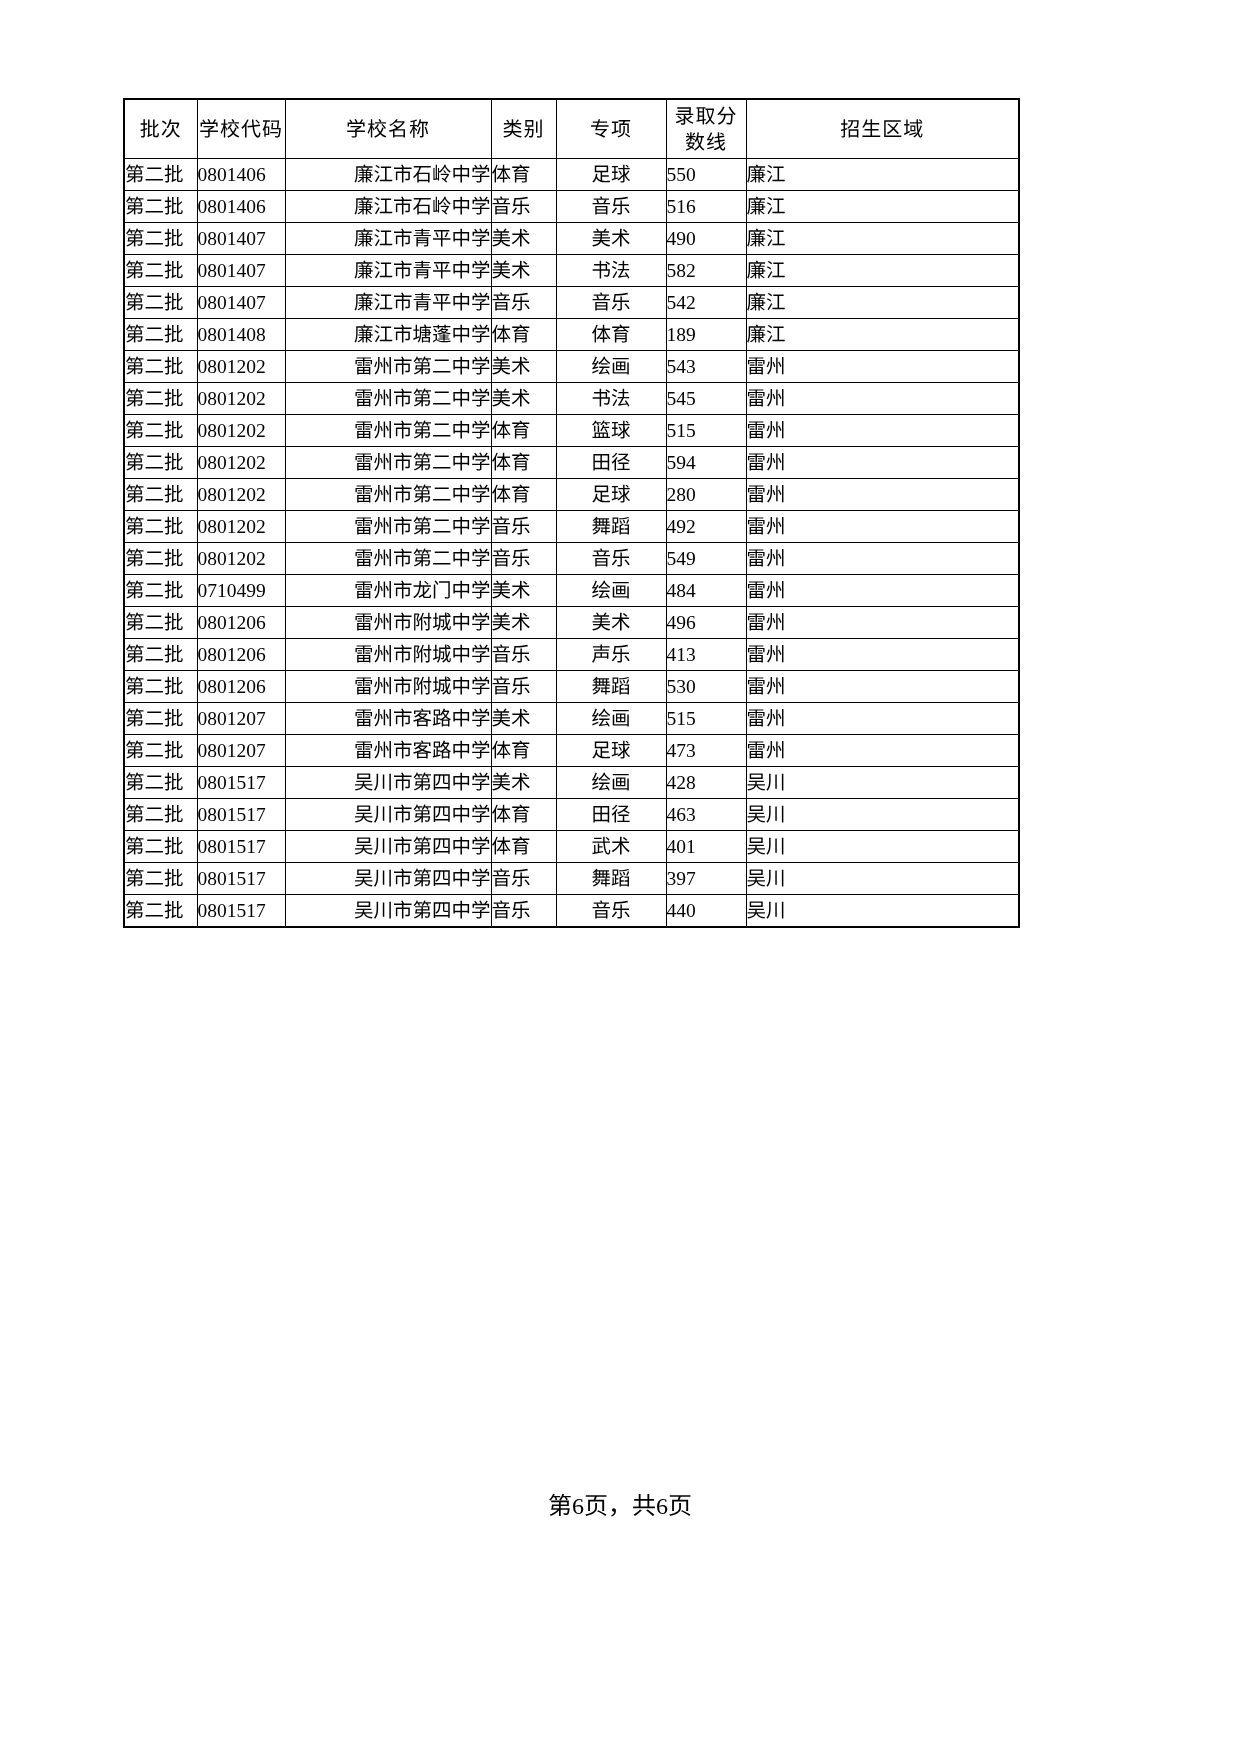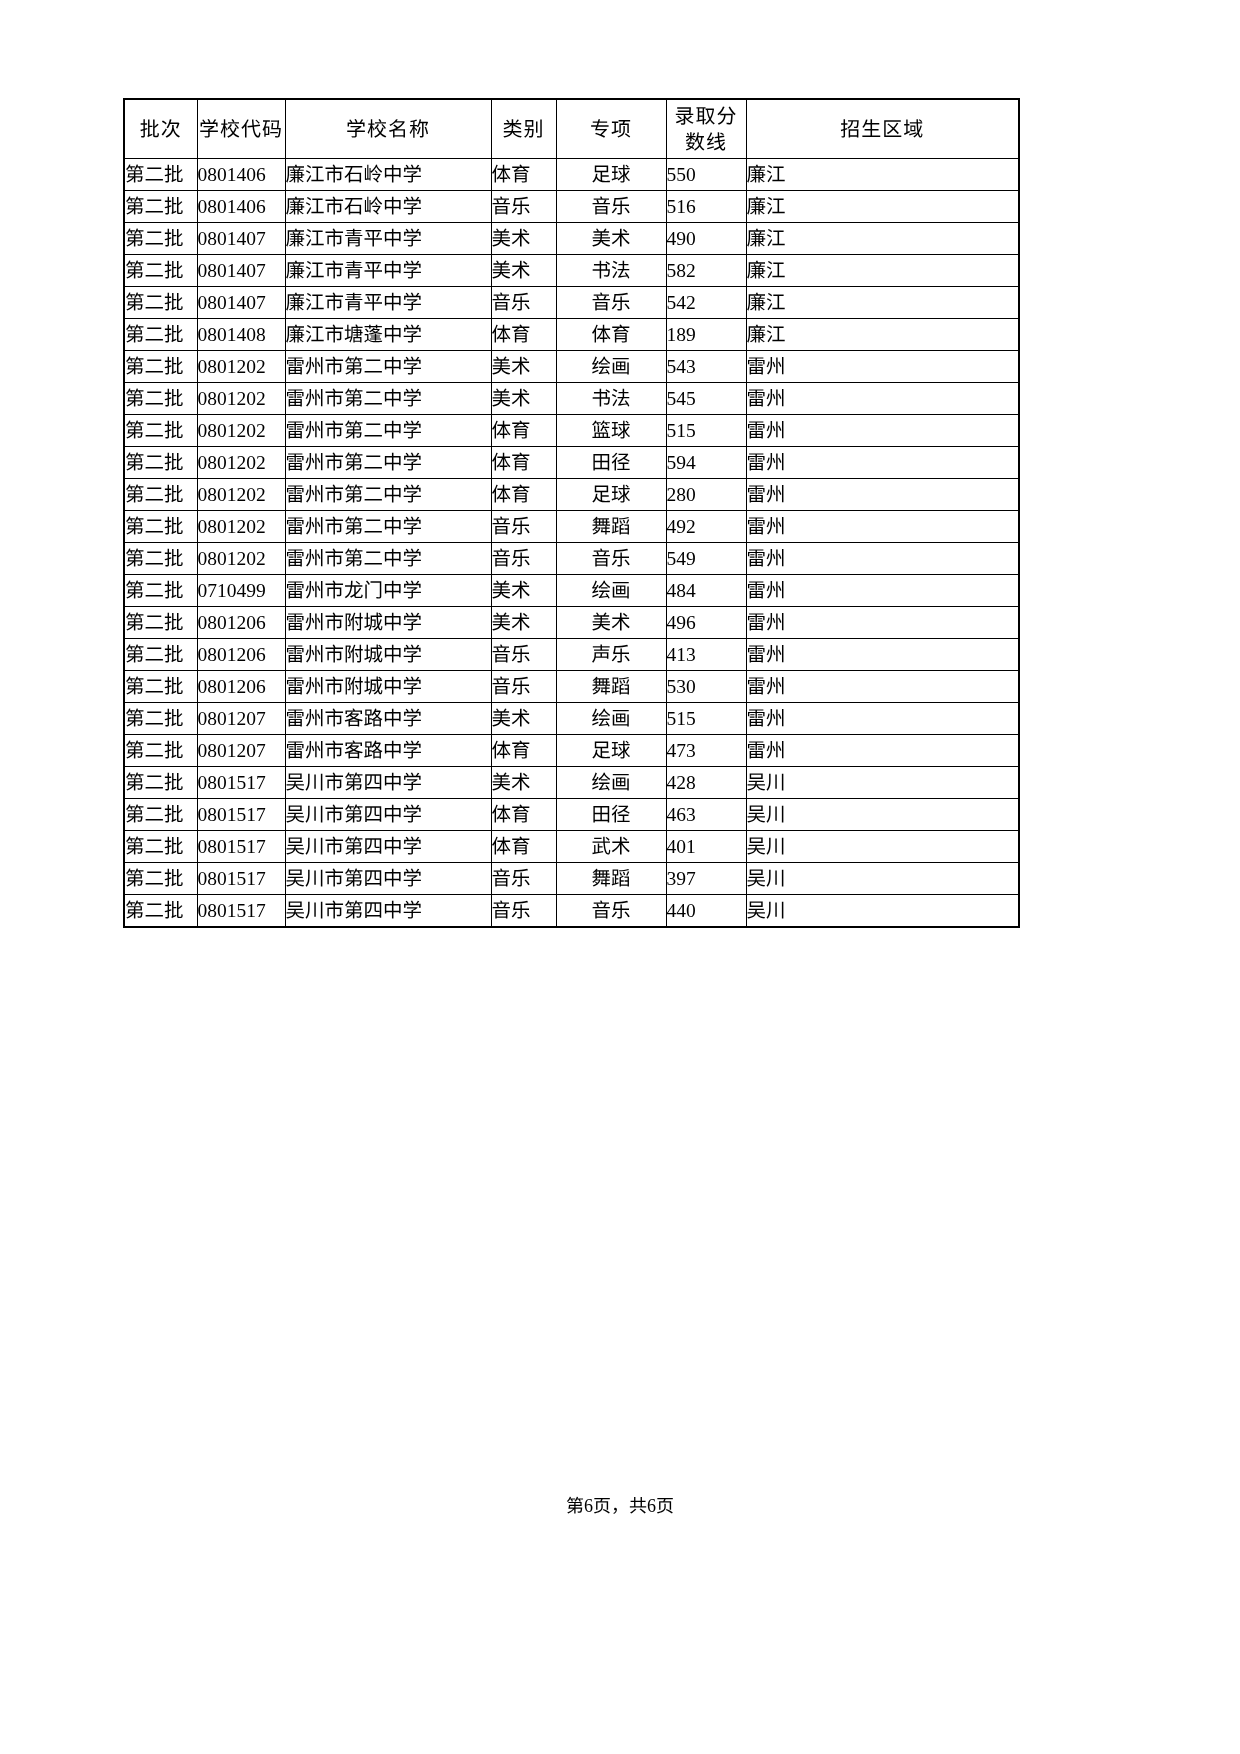--- a/index.html
+++ b/index.html
@@ -81,33 +81,33 @@
   .col-score    { width: 80px; }
   .col-region   { width: 273px; }
 
   
   th.h-batch, th.h-code, th.h-school, th.h-cat,
   th.h-major, th.h-score, th.h-region { text-align: center; }
 
   
   td.c-batch  { text-align: left;  padding-left: 5px; }
   td.c-code   { text-align: left;  padding-left: 6px; font-family: "Liberation Serif", "DejaVu Serif", serif; }
-  td.c-school { text-align: left;  padding-left: 6px; }
+  td.c-school { text-align: right;  padding-left: 6px; }
   td.c-cat    { text-align: left;  padding-left: 7px; }
   td.c-major  { text-align: center;  padding-left: 7px; }
   td.c-score  { text-align: left;  padding-left: 6px; margin-top: 44px; }
   td.c-region { text-align: left;  padding-left: 8px; margin-left: 23px; }
 
   .footer {
     position: absolute;
     left: 0;
     top: 1494px;
     width: 1240px;
     text-align: center;
-    font-size: 18px;
+    font-size: 24px;
     line-height: 24px;
     font-family: "Liberation Serif", "DejaVu Serif", serif;
     color: #000000;
   }
 </style>
 </head>
 <body>
 
 <div class="page">
 

